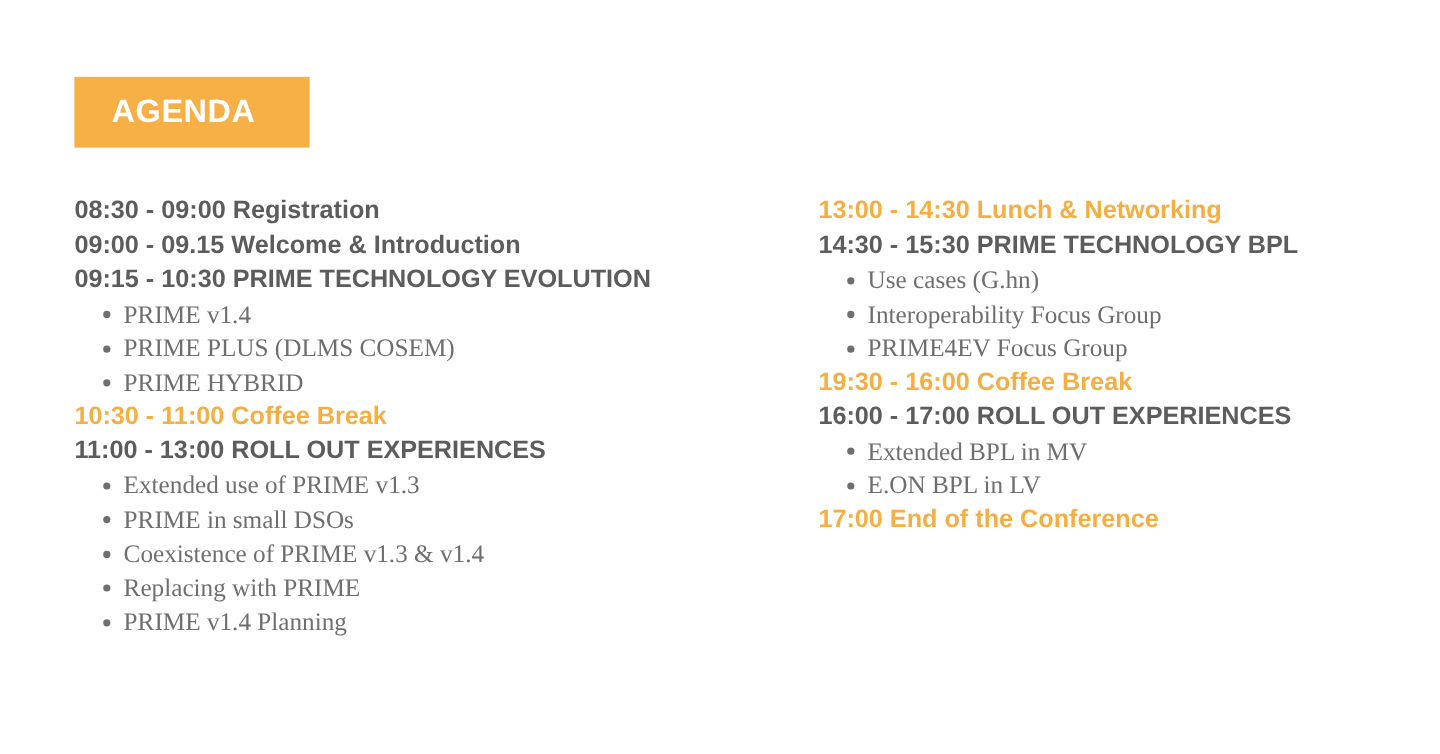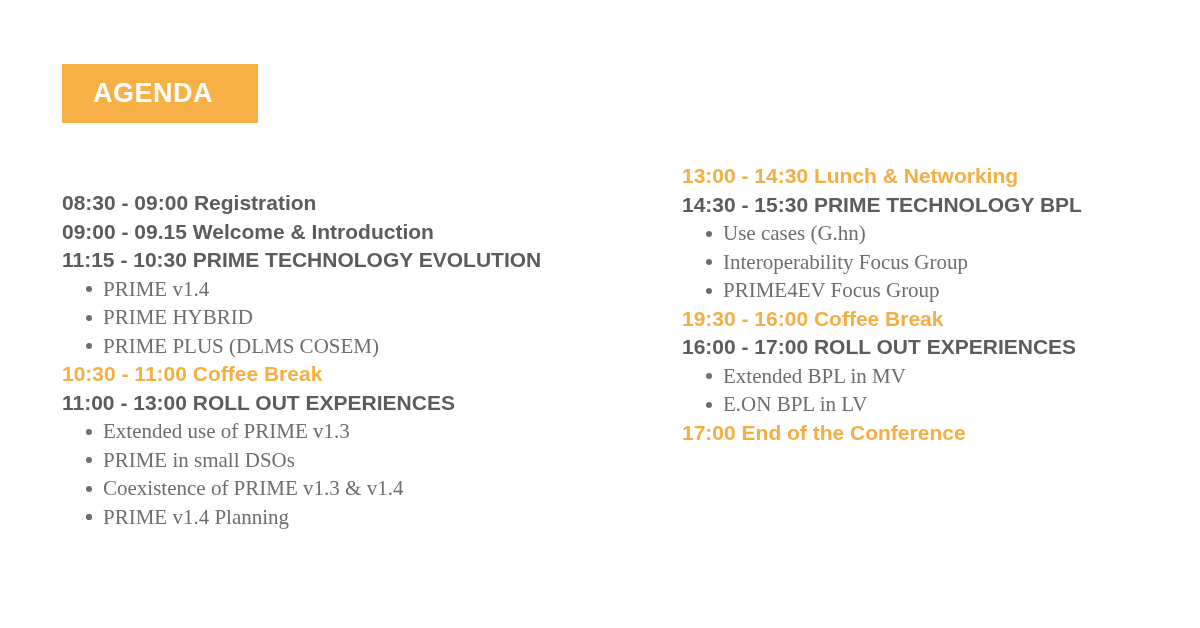--- a/index.html
+++ b/index.html
@@ -44,21 +44,21 @@
   .columns {
     position: absolute;
     left: 0;
     top: 162px;
     width: 1200px;
   }
   .col {
     position: absolute;
     top: 0;
   }
-  .col-left  { left: 62px;  width: 580px; margin-top: 27px; }
+  .col-left  { left: 62px;  width: 580px; }
   .col-right { left: 682px; width: 520px; }
 
   .entry-list {
     margin: 0;
     padding: 0;
     list-style: none;
   }
 
   
   .headline {
@@ -111,37 +111,37 @@
 
     <div class="col col-left">
       <ul class="entry-list">
           <li>
             <div class="headline">08:30 - 09:00 Registration</div>
           </li>
           <li>
             <div class="headline">09:00 - 09.15 Welcome &amp; Introduction</div>
           </li>
           <li>
-            <div class="headline">11:15 - 10:30 PRIME TECHNOLOGY EVOLUTION</div>
+            <div class="headline">09:15 - 10:30 PRIME TECHNOLOGY EVOLUTION</div>
             <ul class="sub-list">
               <li class="sub-item"><span class="bullet"></span><span>PRIME v1.4</span></li>
+              <li class="sub-item"><span class="bullet"></span><span>PRIME PLUS (DLMS COSEM)</span></li>
               <li class="sub-item"><span class="bullet"></span><span>PRIME HYBRID</span></li>
-              <li class="sub-item"><span class="bullet"></span><span>PRIME PLUS (DLMS COSEM)</span></li>
             </ul>
           </li>
           <li>
             <div class="headline accent">10:30 - 11:00 Coffee Break</div>
           </li>
           <li>
             <div class="headline">11:00 - 13:00 ROLL OUT EXPERIENCES</div>
             <ul class="sub-list">
               <li class="sub-item"><span class="bullet"></span><span>Extended use of PRIME v1.3</span></li>
               <li class="sub-item"><span class="bullet"></span><span>PRIME in small DSOs</span></li>
               <li class="sub-item"><span class="bullet"></span><span>Coexistence of PRIME v1.3 &amp; v1.4</span></li>
-              <li class="sub-item"><span class="bullet"></span></li>
+              <li class="sub-item"><span class="bullet"></span><span>Replacing with PRIME</span></li>
               <li class="sub-item"><span class="bullet"></span><span>PRIME v1.4 Planning</span></li>
             </ul>
           </li>
         </ul>
     </div>
 
     <div class="col col-right">
       <ul class="entry-list">
           <li>
             <div class="headline accent">13:00 - 14:30 Lunch &amp; Networking</div>

